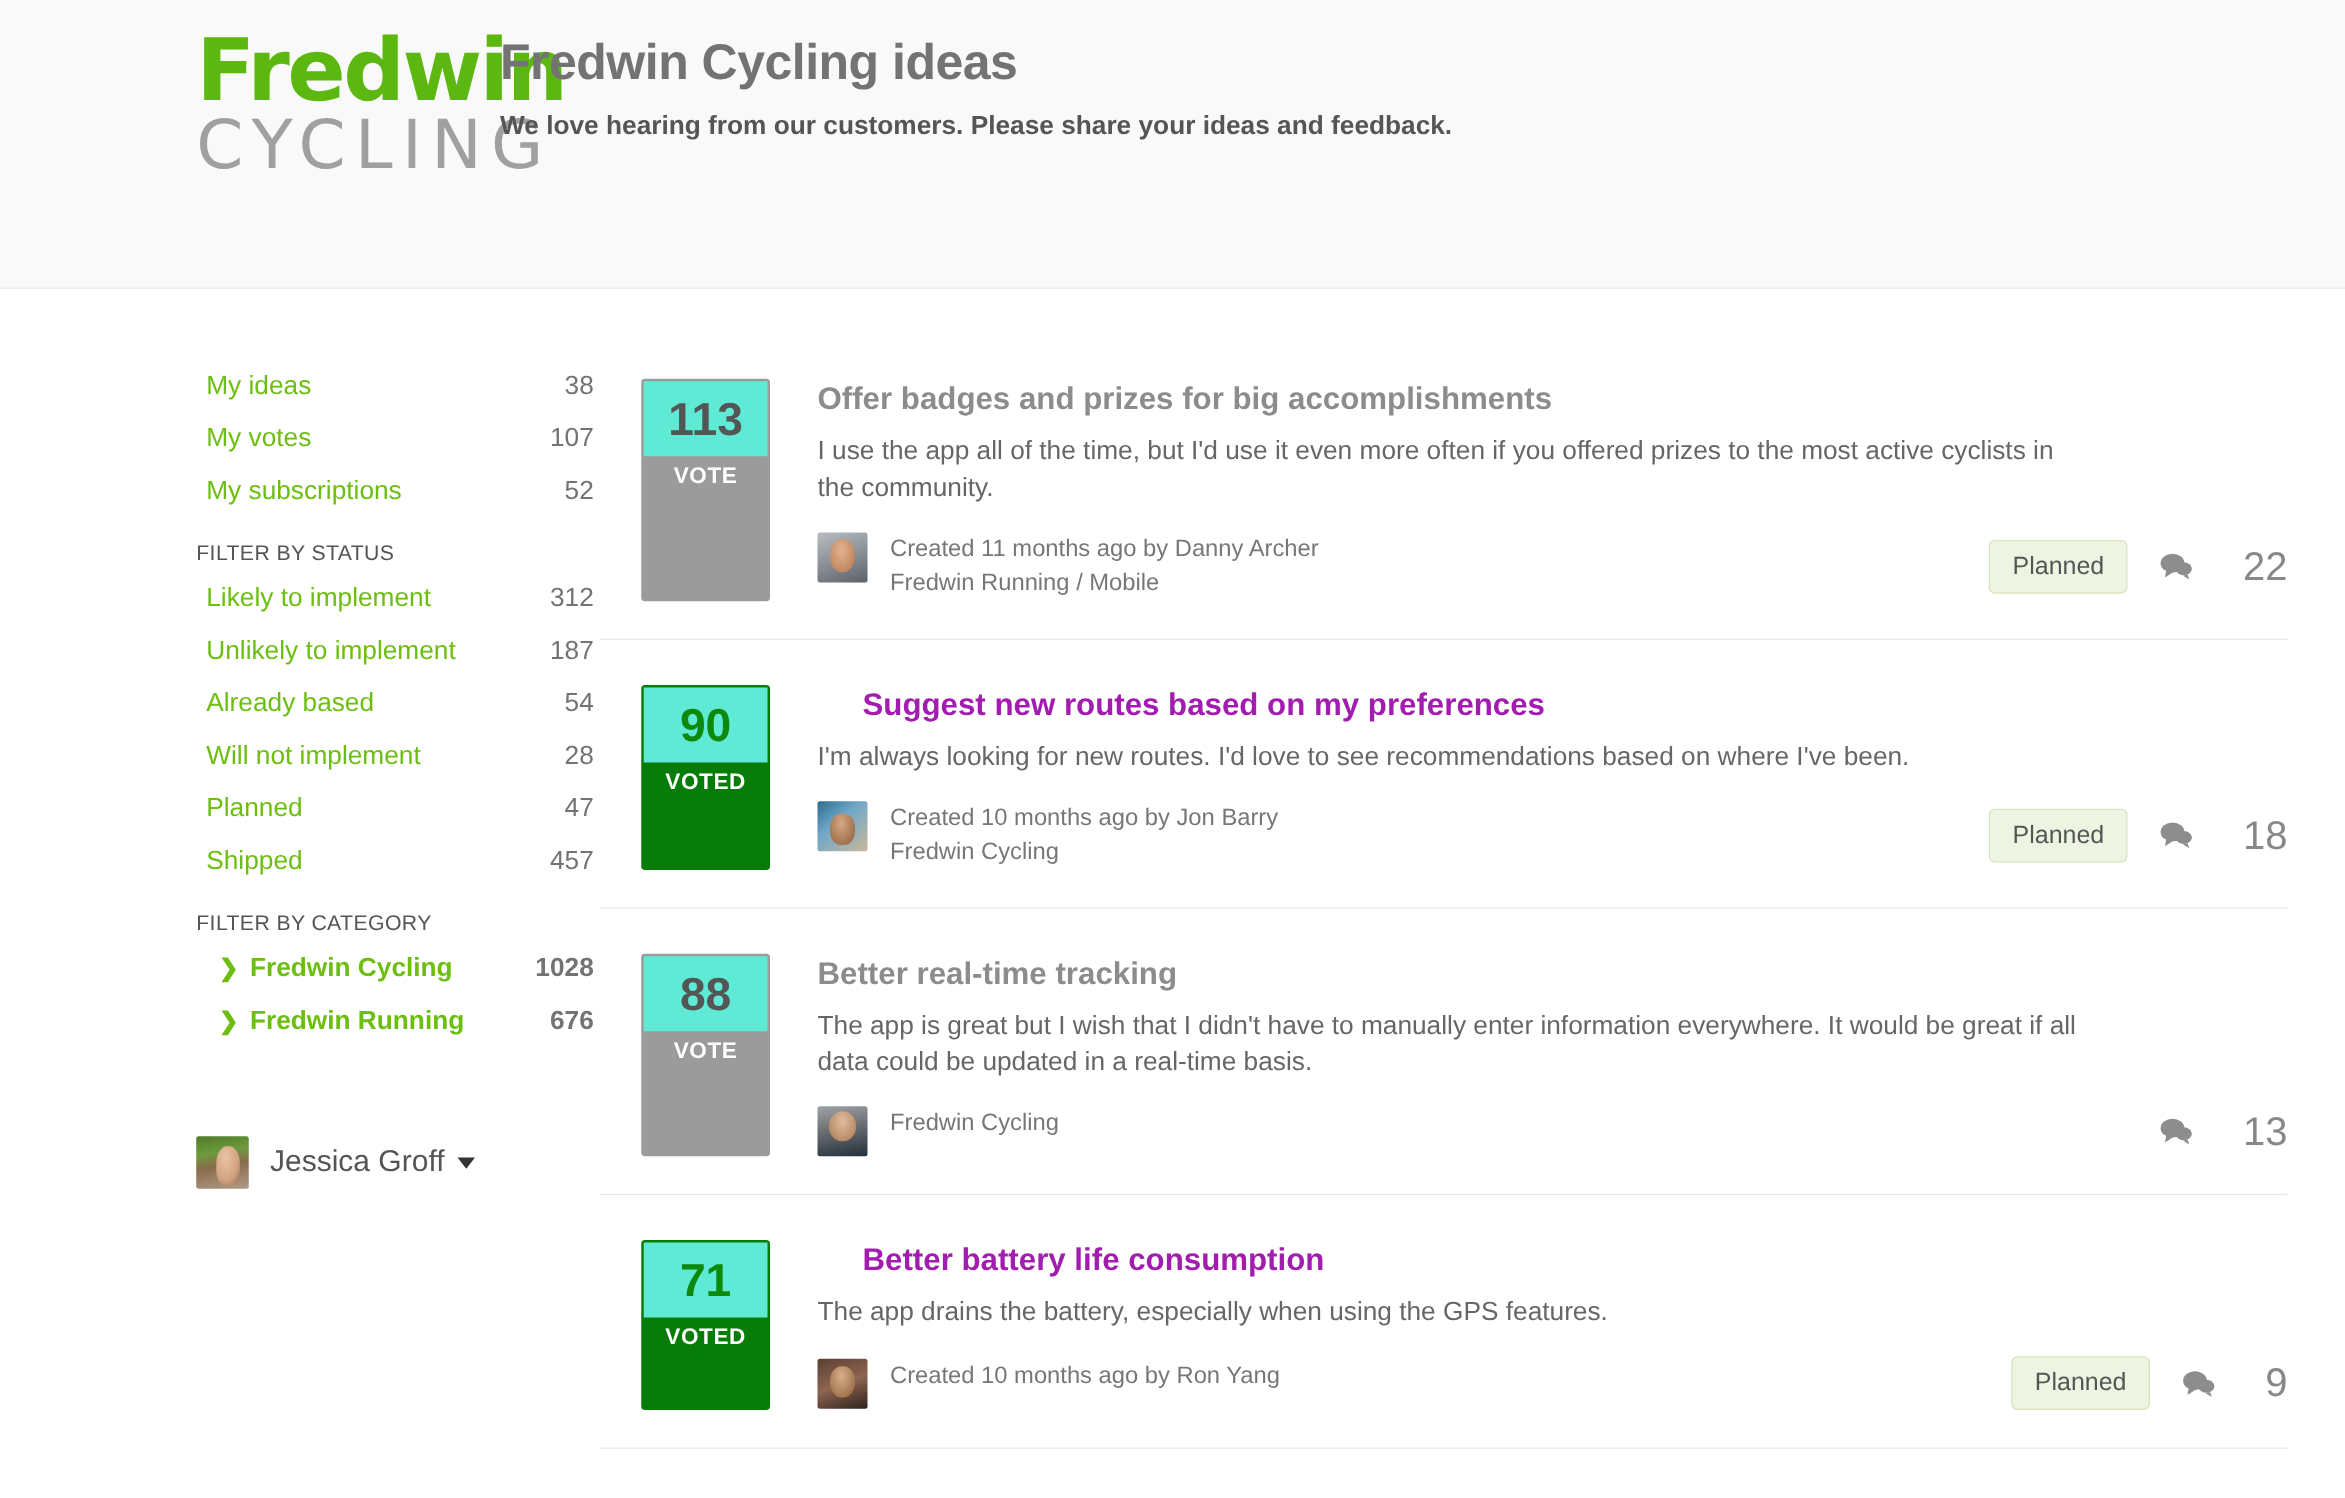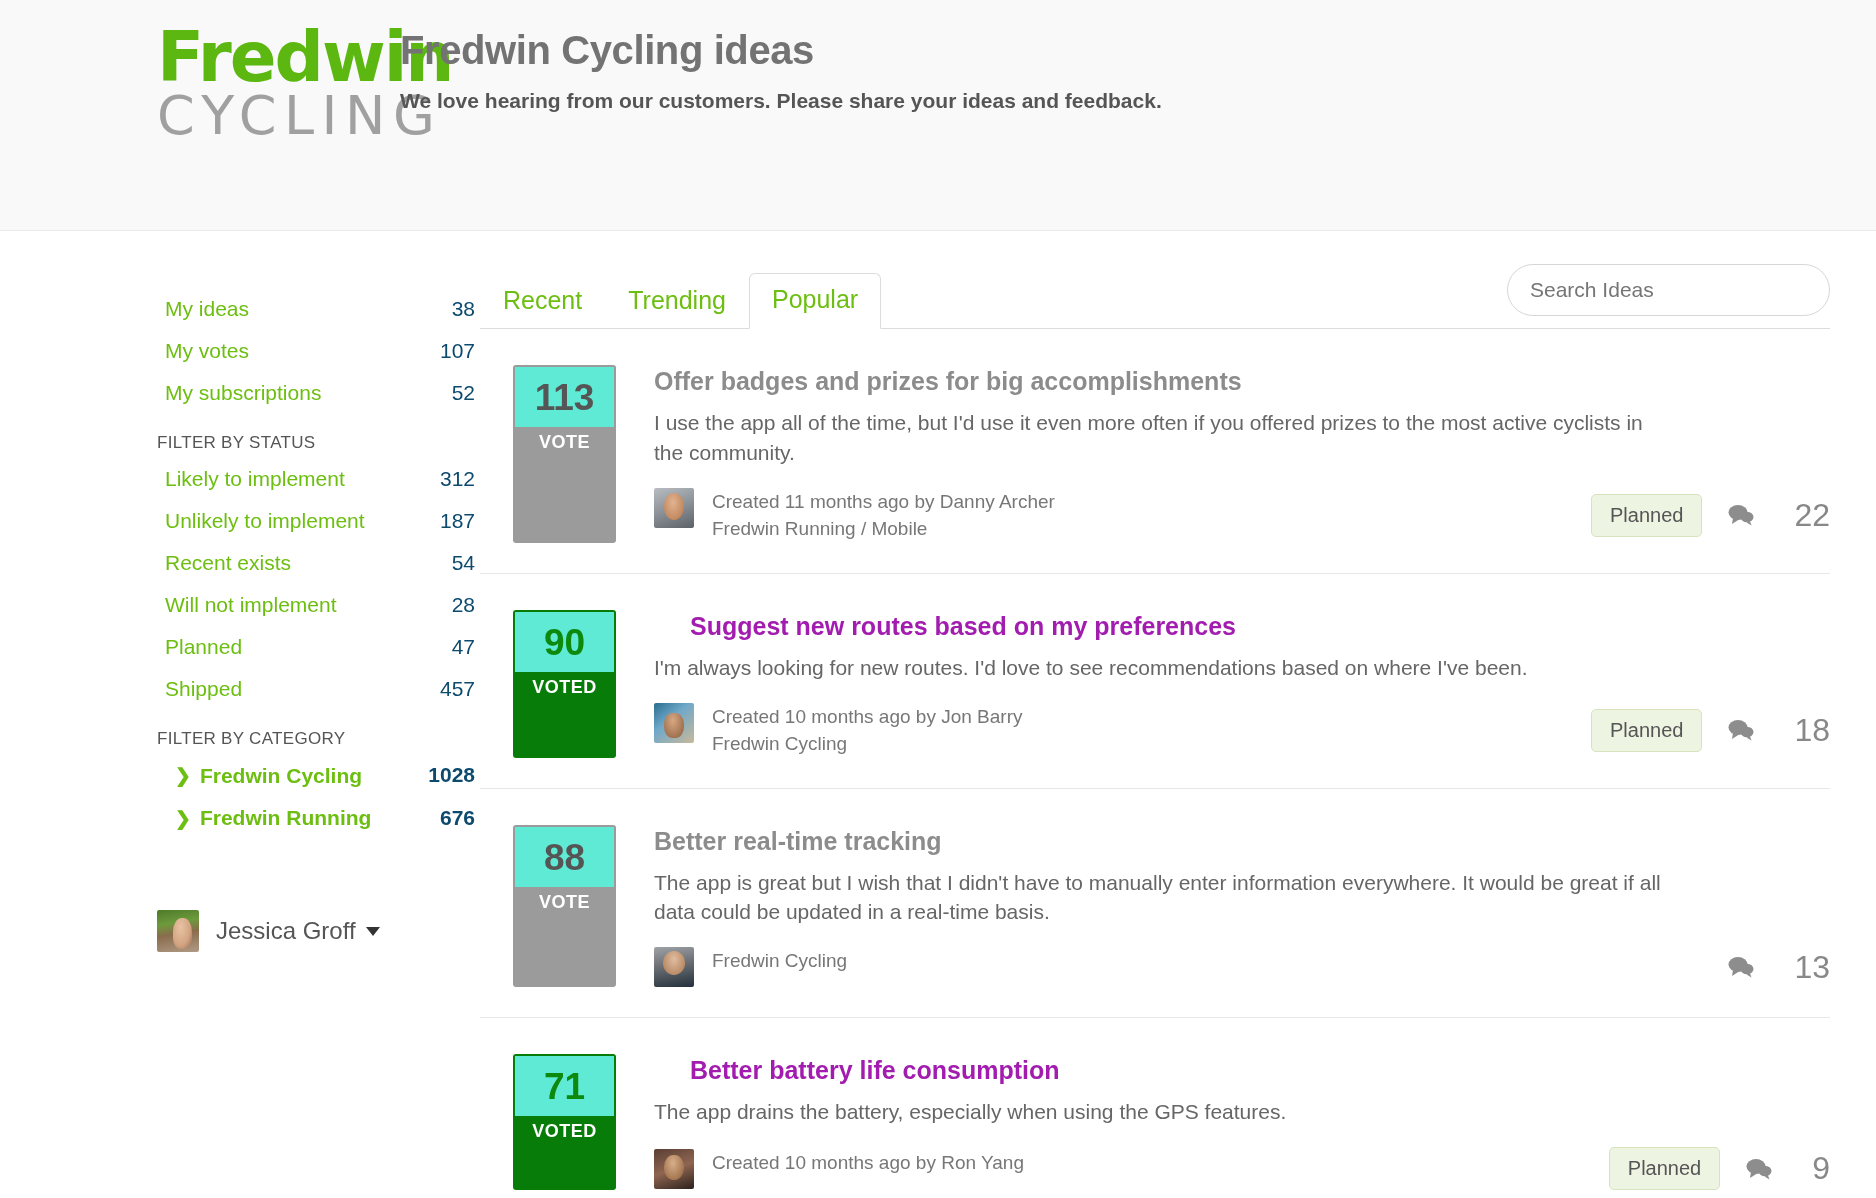--- a/index.html
+++ b/index.html
@@ -81,21 +81,21 @@
   .nav-row {
     display: flex;
     justify-content: space-between;
     align-items: baseline;
     padding: 0 0 0 8px;
     margin-bottom: 18px;
     font-size: 21px;
     color: #6cbe10;
     cursor: pointer;
   }
-  .nav-row .count { color: #0c4a6e; }
+  .nav-row .count { color: #737373; }
   .section-head {
     font-size: 17px;
     color: #555555;
     letter-spacing: 0.3px;
     margin: 28px 0 14px 0;
   }
   .nav-row.cat {
     font-weight: bold;
     padding-left: 18px;
   }
@@ -328,21 +328,21 @@
     <div class="nav-list" style="margin-top:0">
       <div class="nav-row">
         <span>Likely to implement</span>
         <span class="count">312</span>
       </div>
       <div class="nav-row">
         <span>Unlikely to implement</span>
         <span class="count">187</span>
       </div>
       <div class="nav-row">
-        <span>Recent exists</span>
+        <span>Already based</span>
         <span class="count">54</span>
       </div>
       <div class="nav-row">
         <span>Will not implement</span>
         <span class="count">28</span>
       </div>
       <div class="nav-row">
         <span>Planned</span>
         <span class="count">47</span>
       </div>
@@ -372,28 +372,20 @@
 
     <div class="user-block">
       <div class="avatar-user"></div>
       <span class="user-name">Jessica Groff</span>
       <span class="caret-down"></span>
     </div>
   </div>
 
   <div class="main">
 
-    <div class="tabbar">
-      <div class="tab">Recent</div>
-      <div class="tab">Trending</div>
-      <div class="tab active">Popular</div>
-      <div class="search-wrap">
-        <input class="search-input" type="text" placeholder="Search Ideas" style="">
-      </div>
-    </div>
 
     <div class="idea">
       <div class="vote-box gray">
         <div class="vote-num">113</div>
         <div class="vote-label">VOTE</div>
       </div>
       <div class="idea-body">
         <div class="idea-title visited">Offer badges and prizes for big accomplishments</div>
         <div class="idea-desc">I use the app all of the time, but I'd use it even more often if you offered prizes to the most active cyclists in the community.</div>
         <div class="idea-foot">

